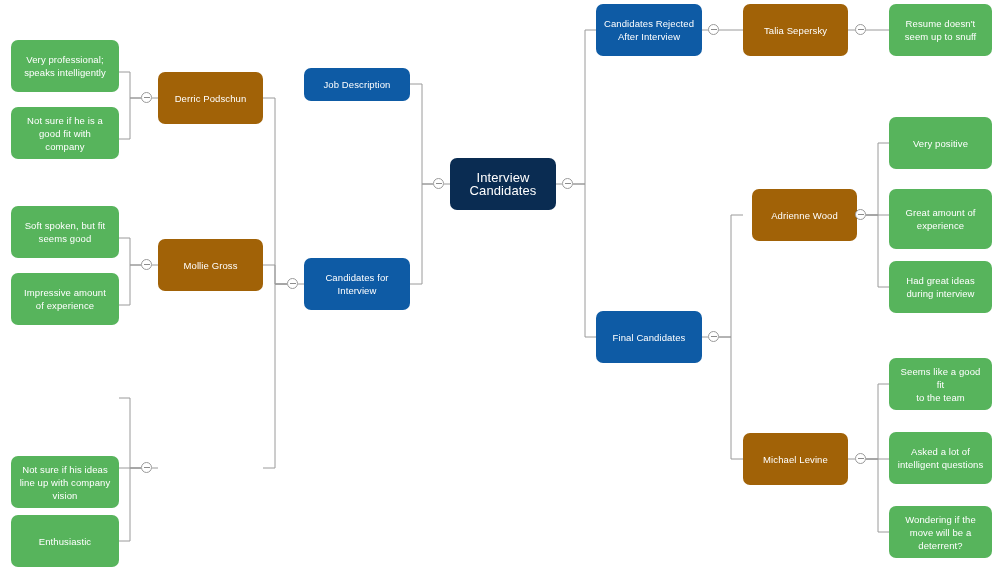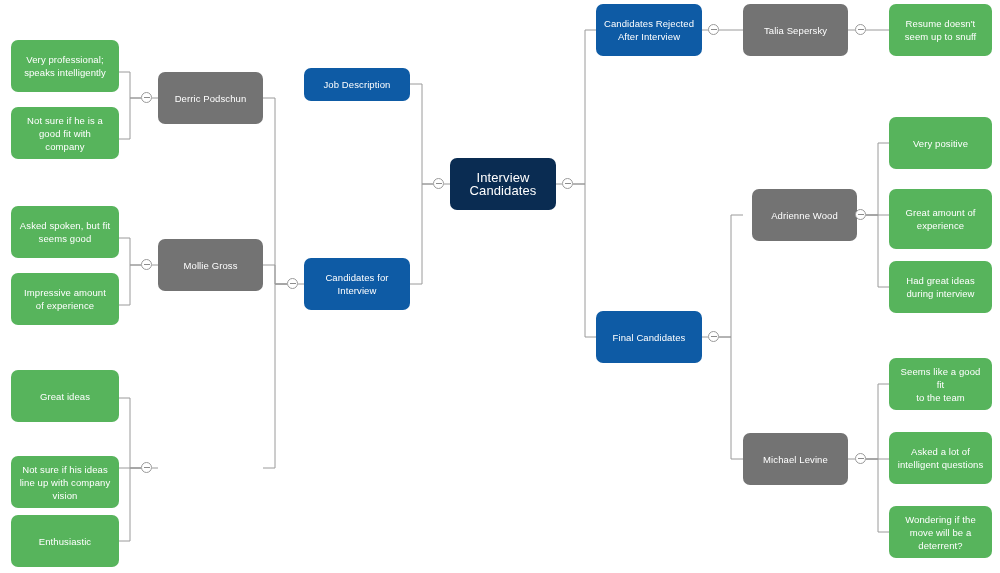--- a/index.html
+++ b/index.html
@@ -36,21 +36,21 @@
     text-align: center;
     color: #ffffff;
     font-size: 9.5px;
     line-height: 13px;
     letter-spacing: 0.1px;
     padding: 2px 7px;
     white-space: pre-line;
     z-index: 2;
   }
   .node.green   { background: #57b45c; }
-  .node.lblue   { background: #737373; }
+  .node.lblue   { background: #a16207; }
   .node.mblue   { background: #0e5ba5; }
   .node.dblue   { background: #0a2c52; }
   .node.center  { font-size: 13px; }
   .toggle {
     position: absolute;
     width: 11px;
     height: 11px;
     border-radius: 50%;
     background: #ffffff;
     border: 1px solid #9a9a9a;
@@ -130,25 +130,24 @@
 Interview</span></div>
 
   <div class="node lblue" style="left: 158px; top: 72px; width: 105px; height: 52px;"><span>Derric Podschun</span></div>
   <div class="node lblue" style="left: 158px; top: 239px; width: 105px; height: 52px;"><span>Mollie Gross</span></div>
 
   <div class="node green" style="left: 11px; top: 40px; width: 108px; height: 52px;"><span>Very professional;
 speaks intelligently</span></div>
   <div class="node green" style="left: 11px; top: 107px; width: 108px; height: 52px;"><span>Not sure if he is a
 good fit with
 company</span></div>
-  <div class="node green" style="left: 11px; top: 206px; width: 108px; height: 52px;"><span>Asked spoken, but fit
+  <div class="node green" style="left: 11px; top: 206px; width: 108px; height: 52px;"><span>Soft spoken, but fit
 seems good</span></div>
   <div class="node green" style="left: 11px; top: 273px; width: 108px; height: 52px;"><span>Impressive amount
 of experience</span></div>
-  <div class="node green" style="left: 11px; top: 370px; width: 108px; height: 52px;"><span>Great ideas</span></div>
   <div class="node green" style="left: 11px; top: 442px; width: 108px; height: 52px; margin-top: 14px;"><span>Not sure if his ideas
 line up with company
 vision</span></div>
   <div class="node green" style="left: 11px; top: 515px; width: 108px; height: 52px;"><span>Enthusiastic</span></div>
 
   <div class="node mblue" style="left: 596px; top: 4px; width: 106px; height: 52px;"><span>Candidates Rejected
 After Interview</span></div>
   <div class="node mblue" style="left: 596px; top: 311px; width: 106px; height: 52px;"><span>Final Candidates</span></div>
 
   <div class="node lblue" style="left: 743px; top: 4px; width: 105px; height: 52px;"><span>Talia Sepersky</span></div>

